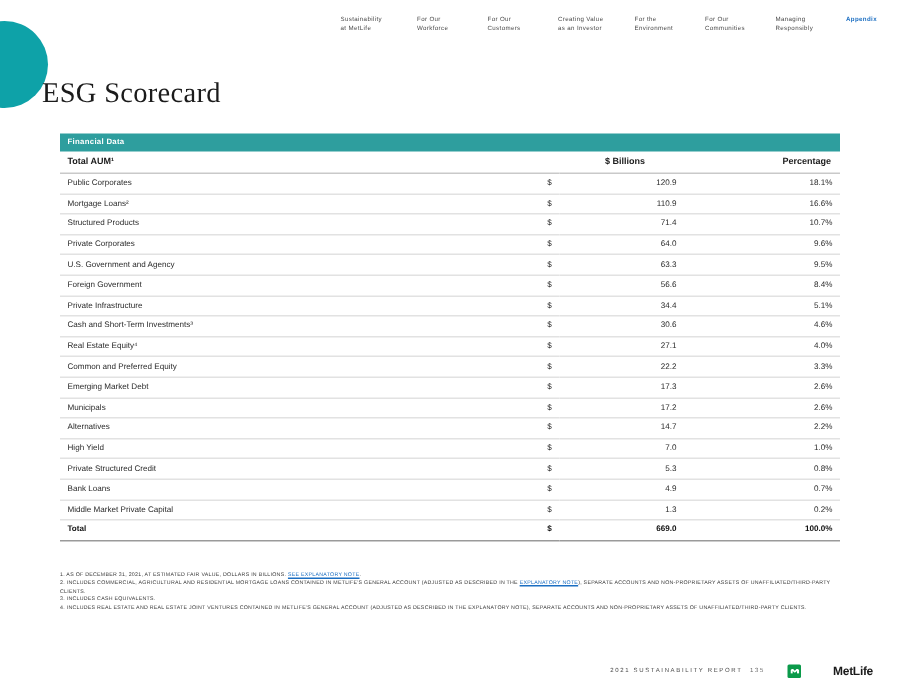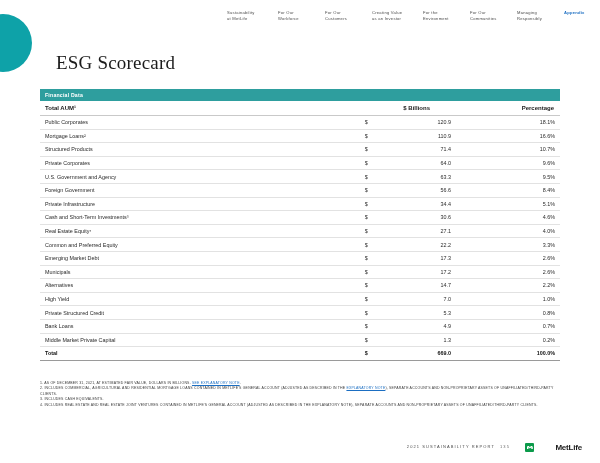--- a/index.html
+++ b/index.html
@@ -41,21 +41,21 @@
     text-align: left;
     cursor: pointer;
   }
   .topnav-item.small { width: 36px; }
   .topnav-item.active { color: #1b6ec2; font-weight: bold; width: 28px; }
   .topnav-item .l2 { display: block; }
 
   
   .title {
     position: absolute;
-    left: 56px; top: 52px;
+    left: 28px; top: 52px;
     font-family: "Liberation Serif", serif;
     font-size: 19px;
     color: #1b1b1b;
     letter-spacing: 0.2px;
   }
 
   
   .table-wrap {
     position: absolute;
     left: 40px; top: 89px;

